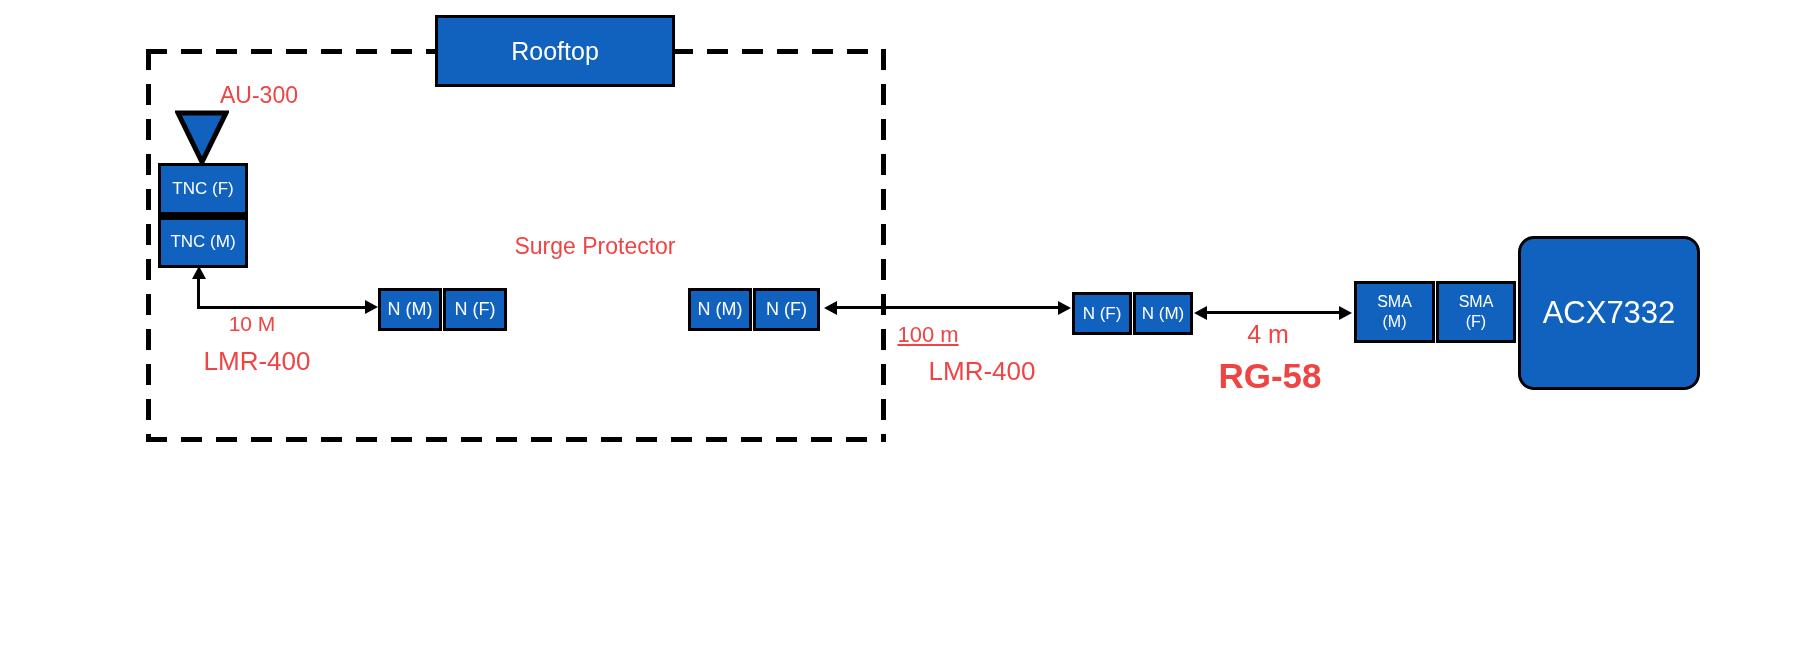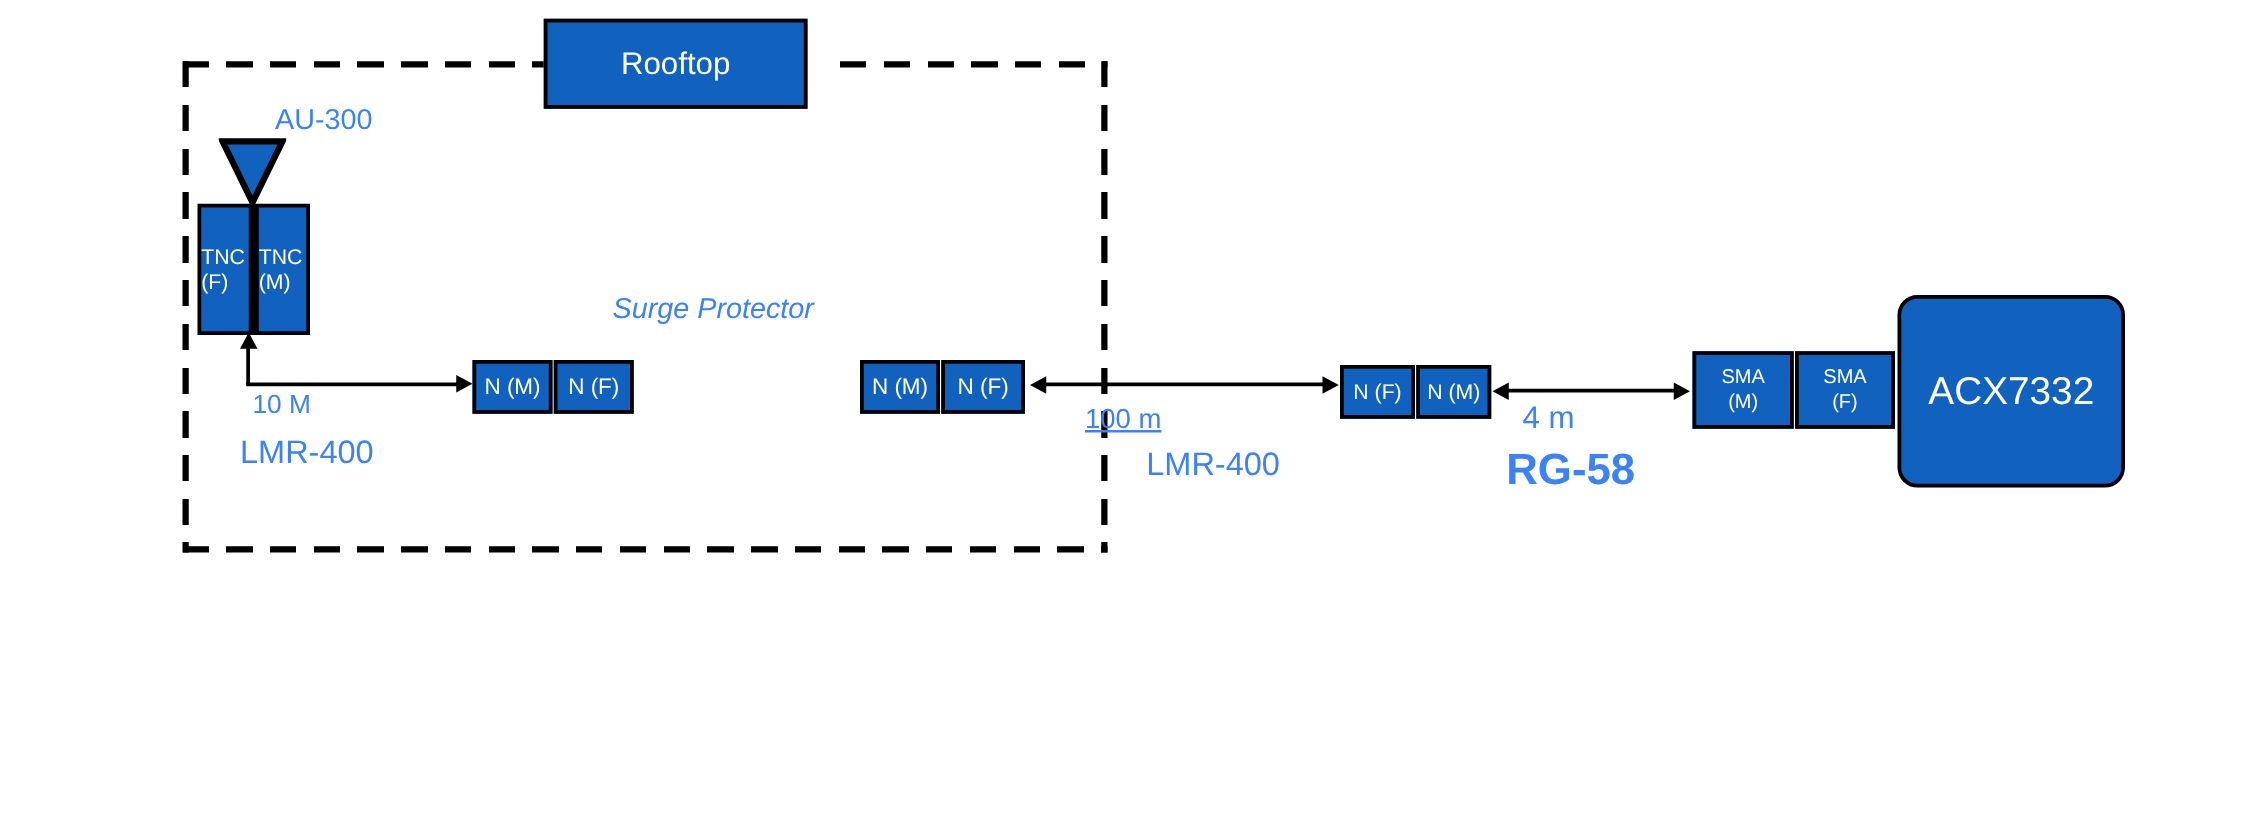--- a/index.html
+++ b/index.html
@@ -17,40 +17,40 @@
   }
   
   .line-h{position:absolute;height:3px;background:#000;}
   .line-v{position:absolute;width:3px;background:#000;}
   
   .ah{position:absolute;width:0;height:0;}
   .ah-right{border-top:7px solid transparent;border-bottom:7px solid transparent;border-left:13px solid #000;}
   .ah-left{border-top:7px solid transparent;border-bottom:7px solid transparent;border-right:13px solid #000;}
   .ah-up{border-left:7px solid transparent;border-right:7px solid transparent;border-bottom:13px solid #000;}
   
-  .lbl{position:absolute;color:#3b82f6;white-space:nowrap;}
+  .lbl{position:absolute;color:#ef4444;text-align:center;white-space:nowrap;}
   .tnc-stack{
     position:absolute;left:158px;top:163px;width:90px;height:105px;background:#000;
-    display:flex;flex-direction:row;gap:8px;padding:3px;box-sizing:border-box;
+    display:flex;flex-direction:column;gap:8px;padding:3px;box-sizing:border-box;
   }
   .tnc-cell{flex:1;background:#1062be;display:flex;align-items:center;justify-content:center;color:#fff;font-size:17px;}
   .two-line{line-height:1.25;font-size:16px;}
 </style>
 </head>
 <body>
 
 <div class="canvas">
 
   <div class="dash-h" style="left:146px;top:49px;width:289px;"></div>
   <div class="dash-h" style="left:672px;top:49px;width:214px;"></div>
   <div class="dash-v" style="left:146px;top:49px;height:393px;"></div>
   <div class="dash-v" style="left:881px;top:49px;height:393px;"></div>
   <div class="dash-h" style="left:146px;top:437px;width:740px;"></div>
 
-  <div class="bluebox" style="left:435px;top:15px;width:211px;height:72px;font-size:25px;">
+  <div class="bluebox" style="left:435px;top:15px;width:240px;height:72px;font-size:25px;">
     <span>Rooftop</span>
   </div>
 
   <div class="lbl" style="left:220px;top:82px;font-size:23px;">AU-300</div>
   <svg style="position:absolute;left:175px;top:110px;" width="54" height="54" viewBox="0 0 54 54">
     <polygon points="3,3 51,3 27,52" fill="#1062be" stroke="#000" stroke-width="5"></polygon>
   </svg>
 
   <div class="tnc-stack">
     <div class="tnc-cell">
@@ -68,21 +68,21 @@
   <div class="lbl" style="left:202px;top:312px;width:100px;font-size:21px;">10 M</div>
   <div class="lbl" style="left:192px;top:346px;width:130px;font-size:26px;">LMR-400</div>
 
   <div class="bluebox" style="left:378px;top:288px;width:64px;height:43px;font-size:18px;">
     <span>N (M)</span>
   </div>
   <div class="bluebox" style="left:443px;top:288px;width:64px;height:43px;font-size:18px;">
     <span>N (F)</span>
   </div>
 
-  <div class="lbl" style="left:490px;top:233px;width:210px;font-size:23px;font-style:italic;">Surge Protector</div>
+  <div class="lbl" style="left:490px;top:233px;width:210px;font-size:23px;">Surge Protector</div>
 
   <div class="bluebox" style="left:688px;top:288px;width:64px;height:43px;font-size:18px;">
     <span>N (M)</span>
   </div>
   <div class="bluebox" style="left:753px;top:288px;width:67px;height:43px;font-size:18px;">
     <span>N (F)</span>
   </div>
 
   <div class="ah ah-left" style="left:824px;top:301px;"></div>
   <div class="line-h" style="left:836px;top:306px;width:224px;"></div>

